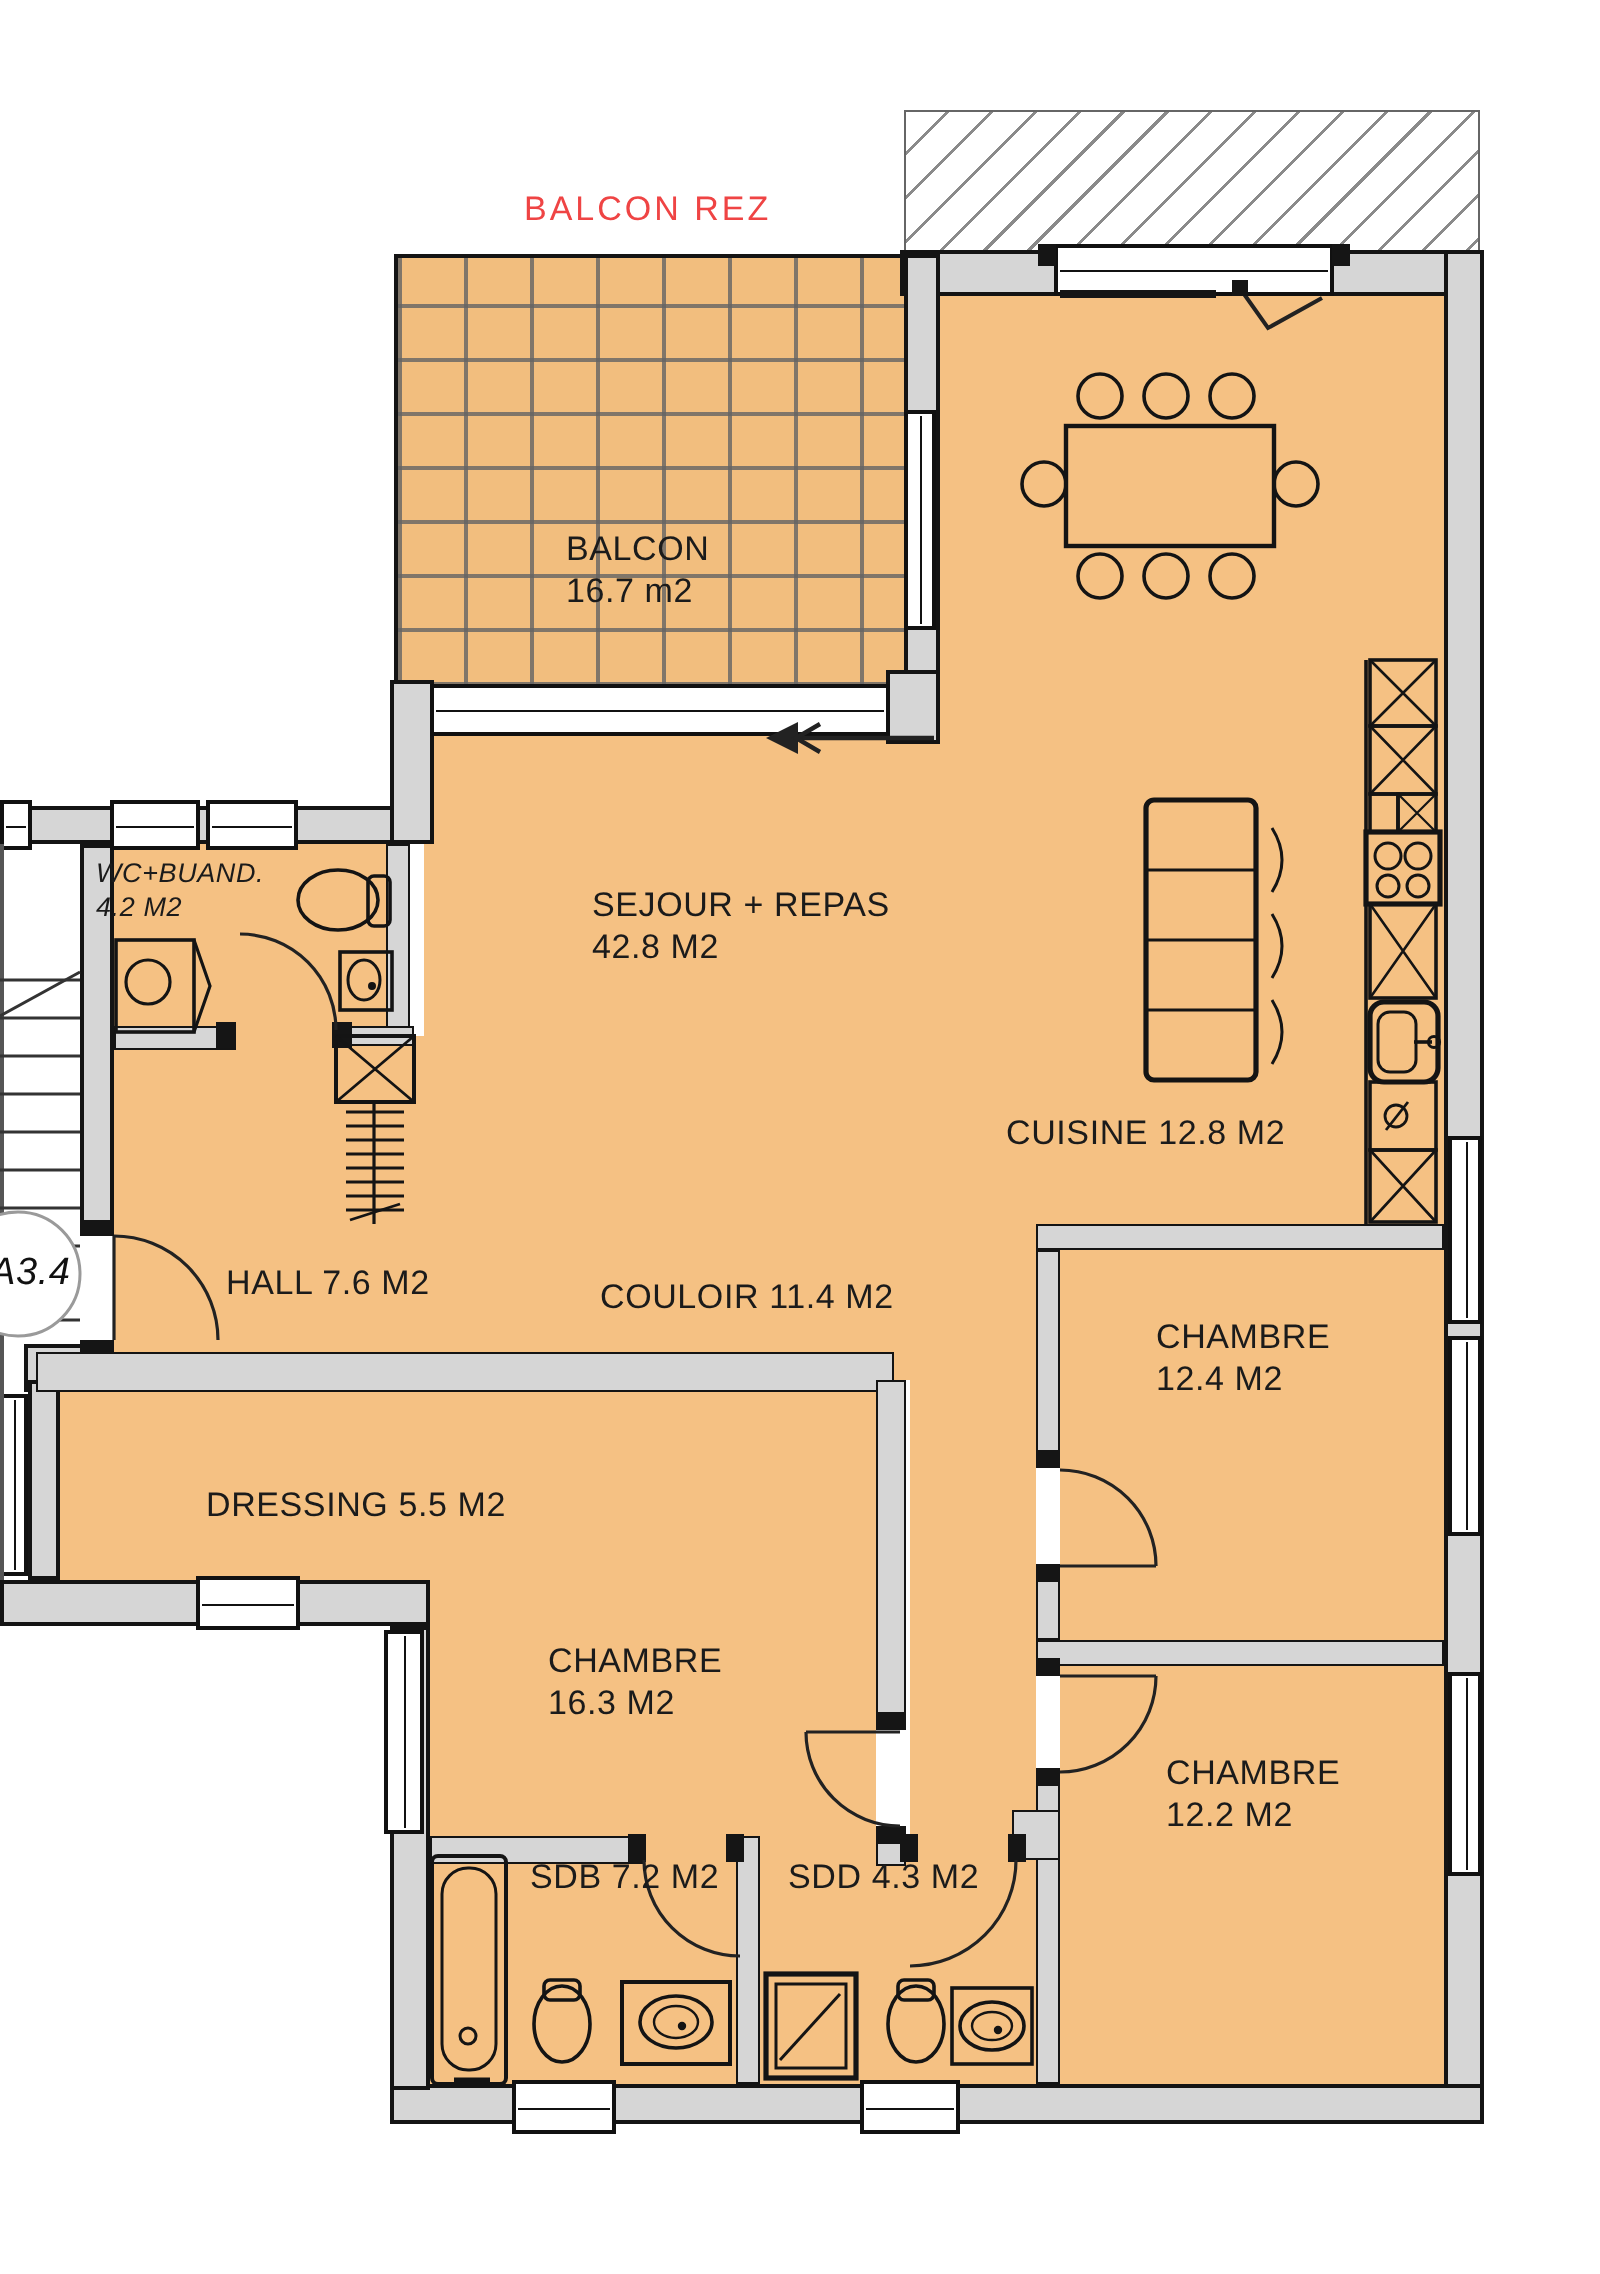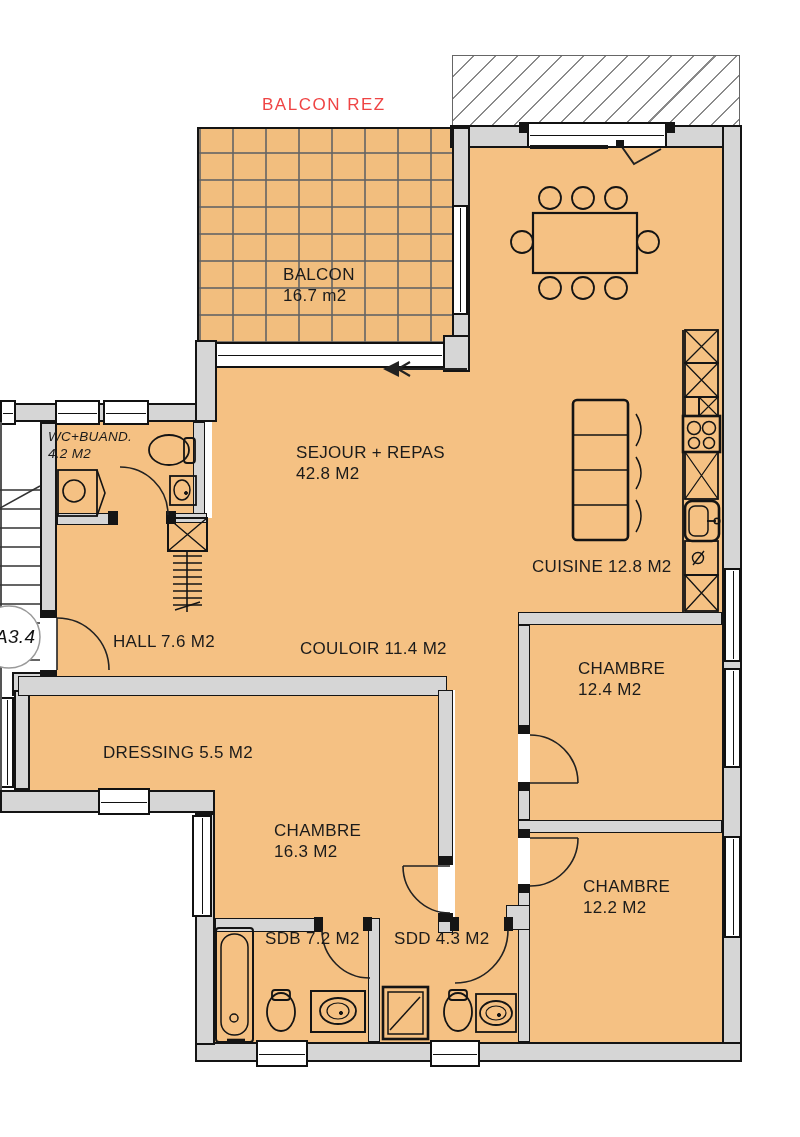--- a/index.html
+++ b/index.html
@@ -245,21 +245,21 @@
 
   <div class="lbl muted" style="left:262px;top:94px;">BALCON REZ</div>
   <div class="lbl" style="left:283px;top:227px;margin-top:37px;">
     <div>BALCON</div>
       <div>16.7 m2</div>
   </div>
   <div class="lbl" style="left:296px;top:442px;">
     <div>SEJOUR + REPAS</div>
       <div>42.8 M2</div>
   </div>
-  <div class="lbl" style="left:532px;top:556px;">CUISINE 12.8 M2</div>
+  <div class="lbl" style="left:503px;top:556px;">CUISINE 12.8 M2</div>
   <div class="lbl small" style="left:48px;top:428px;font-style:italic;">
     <div>WC+BUAND.</div>
       <div>4.2 M2</div>
   </div>
   <div class="lbl" style="left:113px;top:631px;">HALL 7.6 M2</div>
   <div class="lbl" style="left:300px;top:638px;">COULOIR 11.4 M2</div>
   <div class="lbl" style="left:578px;top:658px;">
     <div>CHAMBRE</div>
       <div>12.4 M2</div>
   </div>

